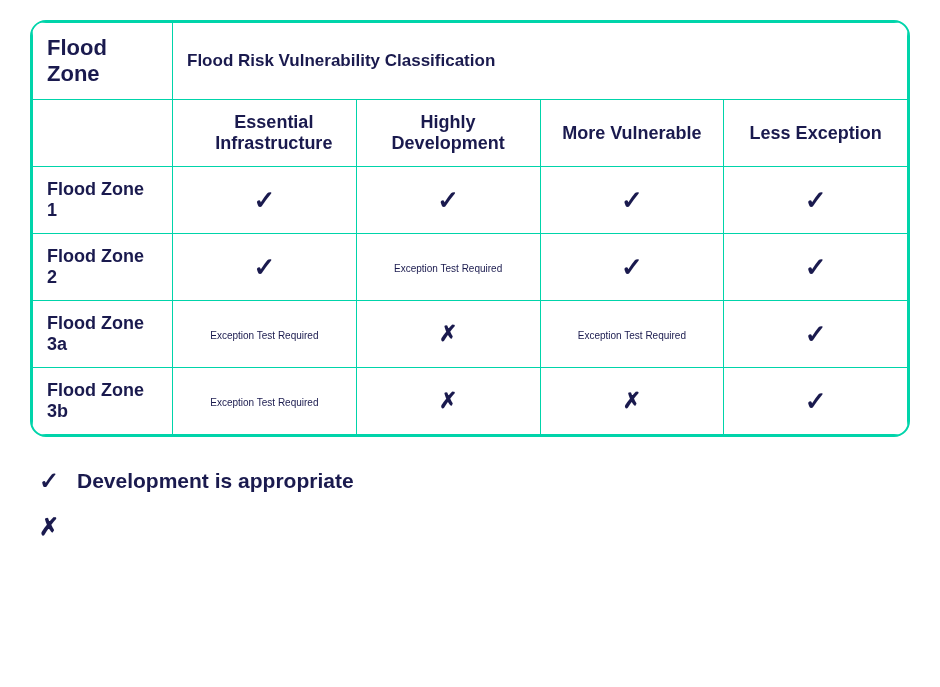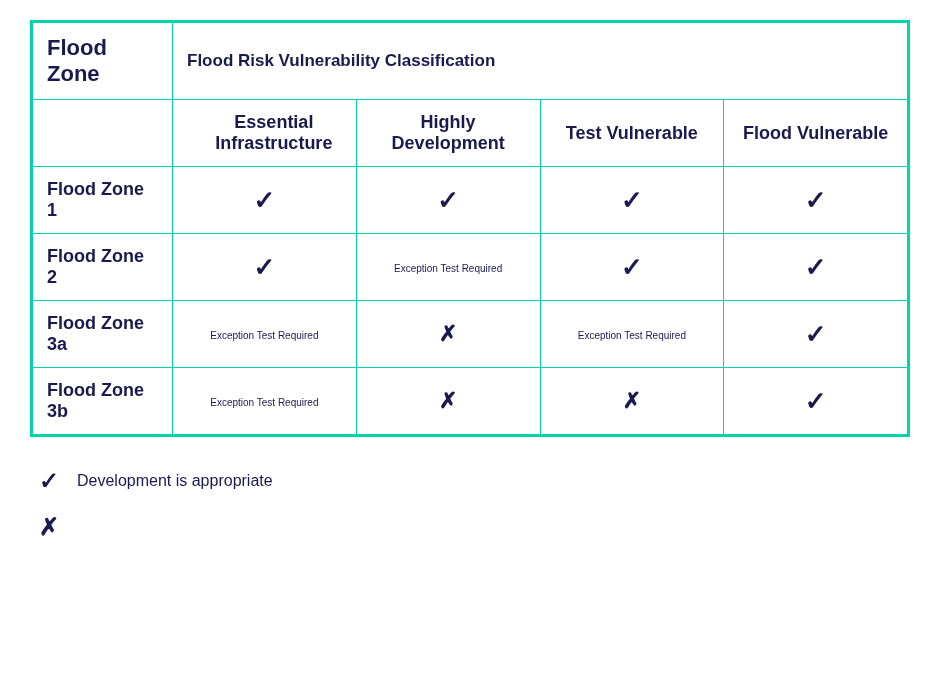--- a/index.html
+++ b/index.html
@@ -12,21 +12,21 @@
       background: #ffffff;
       font-family: Arial, sans-serif;
       width: 940px;
       min-height: 687px;
       padding: 20px 30px;
       color: #1a1a4e;
     }
 
     .table-container {
       border: 2px solid #00d4aa;
-      border-radius: 0;
+      border-radius: 16px;
       overflow: hidden;
       margin-bottom: 30px;
     }
 
     table {
       width: 100%;
       border-collapse: collapse;
       table-layout: fixed;
     }
 
@@ -127,22 +127,22 @@
 
     .legend-symbol {
       font-size: 24px;
       font-weight: bold;
       margin-right: 14px;
       min-width: 28px;
       text-align: center;
     }
 
     .legend-label {
-      font-size: 16px;
-      font-weight: normal;
+      font-size: 21px;
+      font-weight: bold;
       color: #1a1a4e;
     }
   </style>
 </head>
 <body>
 
 <div class="table-container">
   <table>
     <thead>
       <tr>
@@ -155,24 +155,24 @@
       </tr>
       <tr>
         <th class="col-zone"></th>
         <th class="col-header col-essential">
           <span>Essential Infrastructure</span>
         </th>
         <th class="col-header col-highly">
           <span>Highly Development</span>
         </th>
         <th class="col-header col-more">
-          <span>Test Vulnerable</span>
+          <span>More Vulnerable</span>
         </th>
         <th class="col-header col-less">
-          <span>Flood Vulnerable</span>
+          <span>Less Exception</span>
         </th>
       </tr>
     </thead>
     <tbody id="table-body">
     <tr>
           <td class="zone-label">Flood Zone<br>1</td>
           <td class="cell-content"><span class="check">✓</span></td>
           <td class="cell-content"><span class="check">✓</span></td>
           <td class="cell-content"><span class="check">✓</span></td>
           <td class="cell-content"><span class="check">✓</span></td>

